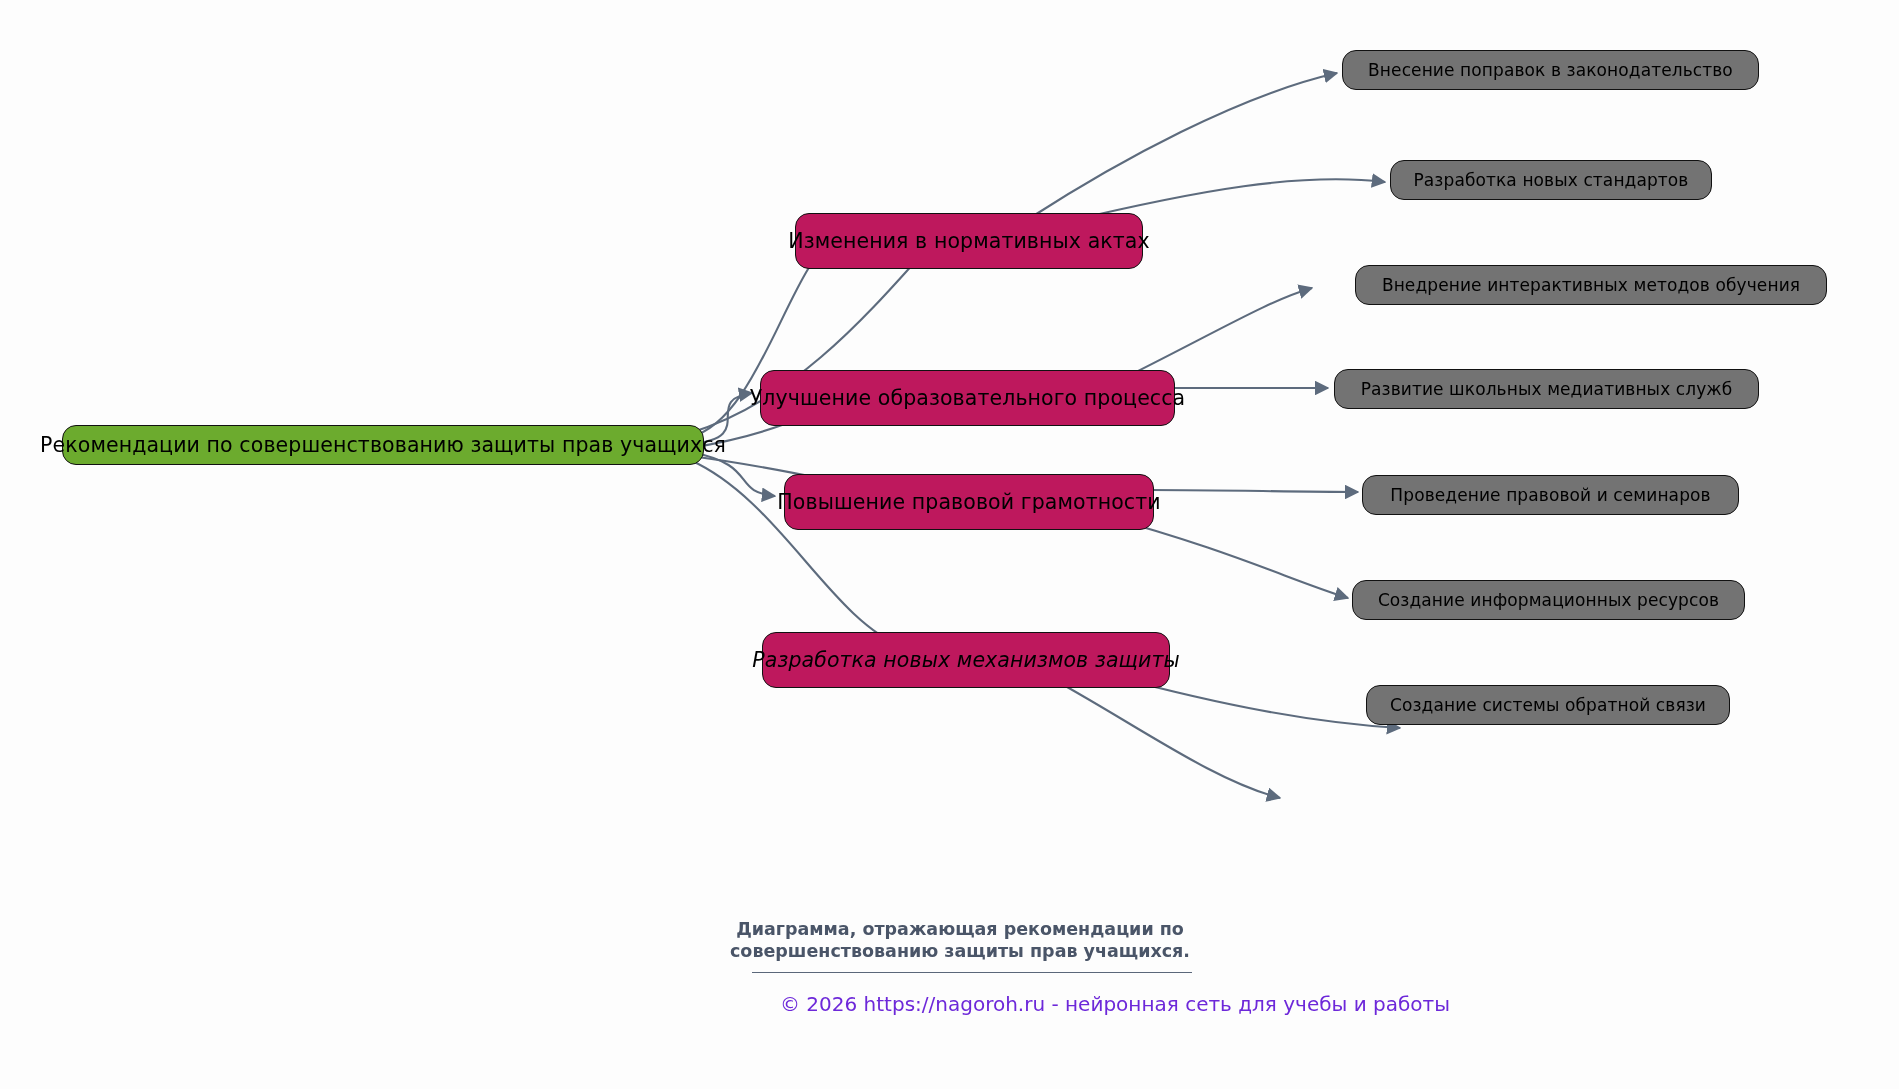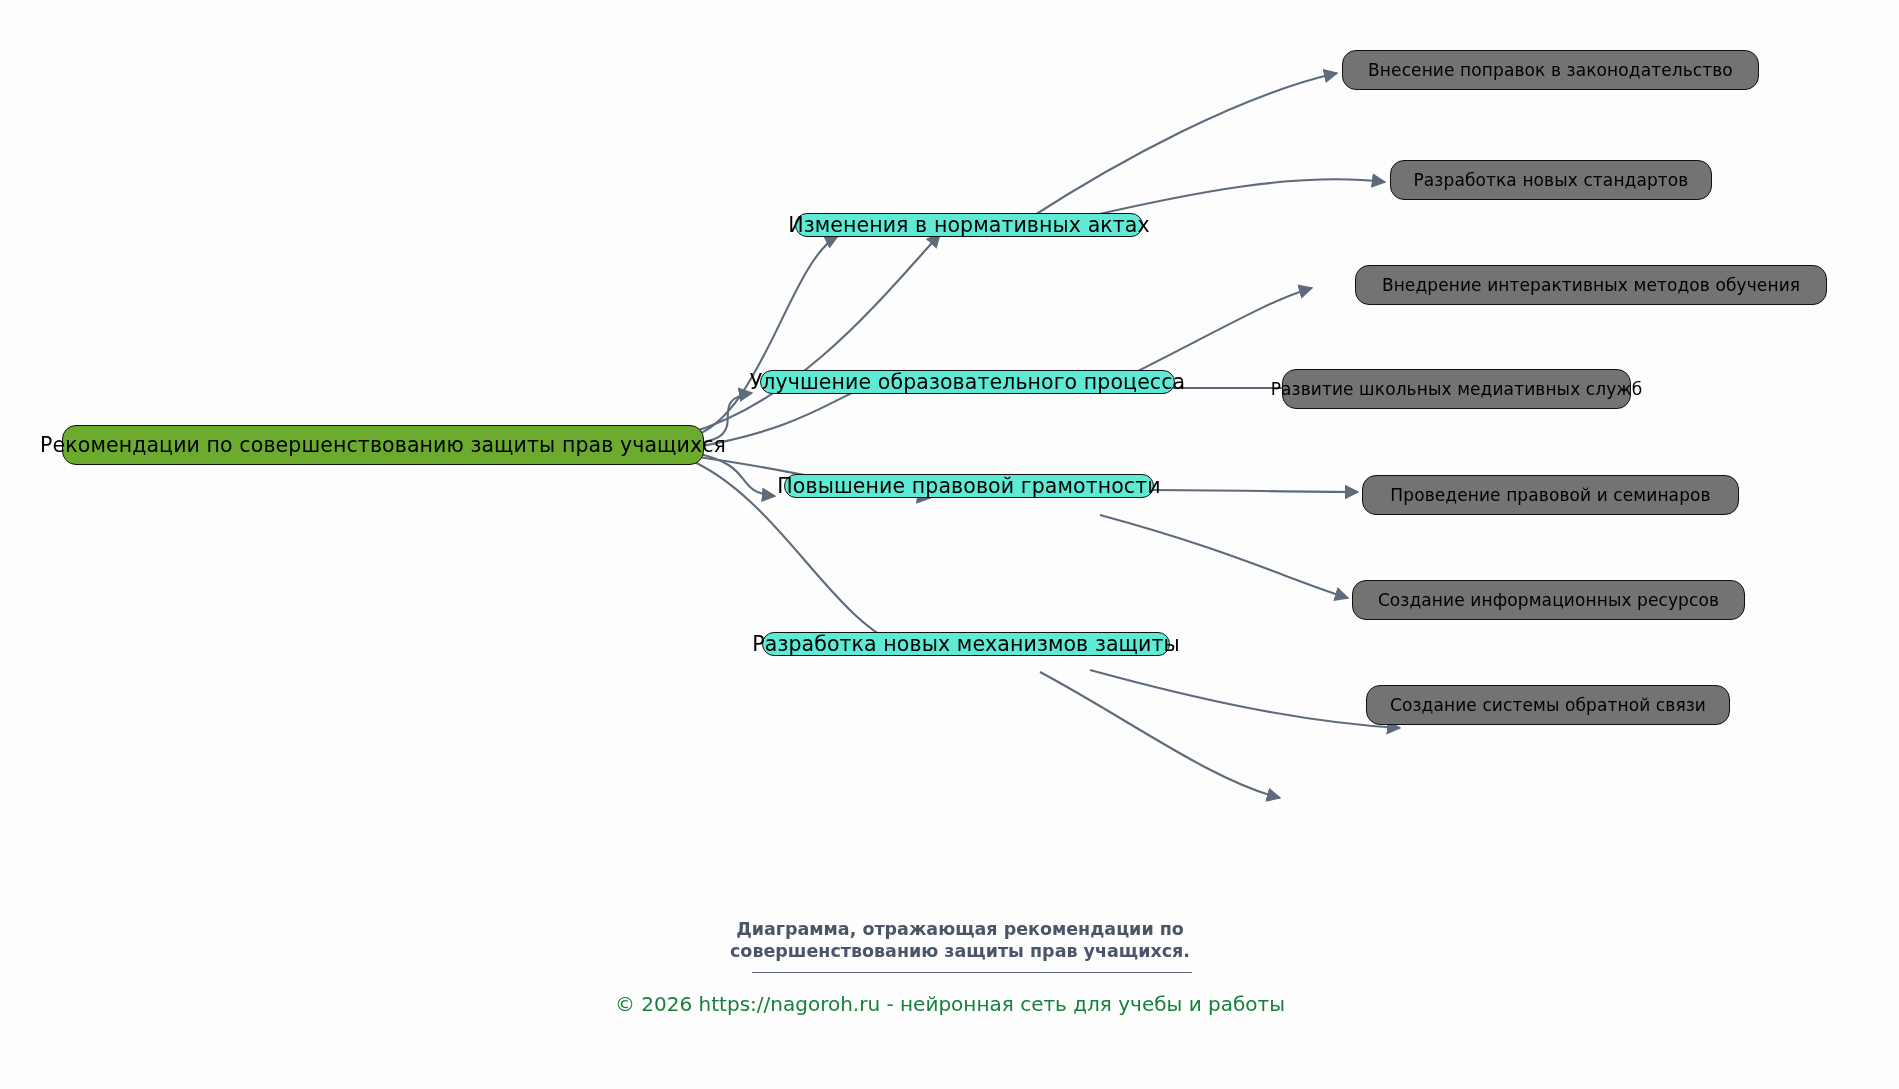--- a/index.html
+++ b/index.html
@@ -44,23 +44,23 @@
   }
 
   .node-root {
     background: #6cab2e;
     font-size: 20.5px;
     height: 40px;
     border-radius: 14px;
   }
 
   .node-branch {
-    background: #5eead4;
+    background: #be185d;
     font-size: 20.5px;
-    height: 24px;
+    height: 56px;
     border-radius: 14px;
   }
 
   .node-leaf {
     background: #737373;
     font-size: 17px;
     height: 40px;
     border-radius: 14px;
   }
 
@@ -83,23 +83,23 @@
     width: 440px;
     height: 0;
     border-top: 1.4px solid #5b677a;
   }
 
   .footer {
     position: absolute;
     left: 450px;
     top: 992px;
     width: 1000px;
-    text-align: center;
+    text-align: right;
     font-size: 20px;
-    color: #15803d;
+    color: #6d28d9;
   }
 </style>
 </head>
 <body>
 
 <div id="canvas">
 
   <svg id="edges" viewBox="0 0 1899 1089" xmlns="http://www.w3.org/2000/svg">
     <defs>
       <marker id="arrow" viewBox="0 0 10 10" refX="9" refY="5" markerWidth="7" markerHeight="7" orient="auto-start-reverse">
@@ -140,37 +140,37 @@
   </div>
 
   <div class="node node-branch" style="left:760px; top:370px; width:415px;text-align:center;">
     <span>Улучшение образовательного процесса</span>
   </div>
 
   <div class="node node-branch" style="left:784px; top:474px; width:370px;">
     <span>Повышение правовой грамотности</span>
   </div>
 
-  <div class="node node-branch" style="left:762px; top:632px; width:408px;">
+  <div class="node node-branch" style="left:762px; top:632px; width:408px;font-style:italic;">
     <span>Разработка новых механизмов защиты</span>
   </div>
 
   <div class="node node-leaf" style="left:1342px; top:50px; width:417px;">
     <span>Внесение поправок в законодательство</span>
   </div>
 
   <div class="node node-leaf" style="left:1390px; top:160px; width:322px;">
     <span>Разработка новых стандартов</span>
   </div>
 
   <div class="node node-leaf" style="left:1313px; top:265px; width:472px;margin-left:42px;">
     <span>Внедрение интерактивных методов обучения</span>
   </div>
 
-  <div class="node node-leaf" style="left:1282px; top:369px; width:349px;">
+  <div class="node node-leaf" style="left:1334px; top:369px; width:425px;">
     <span>Развитие школьных медиативных служб</span>
   </div>
 
   <div class="node node-leaf" style="left:1362px; top:475px; width:377px;">
     <span>Проведение правовой и семинаров</span>
   </div>
 
   <div class="node node-leaf" style="left:1352px; top:580px; width:393px;">
     <span>Создание информационных ресурсов</span>
   </div>

